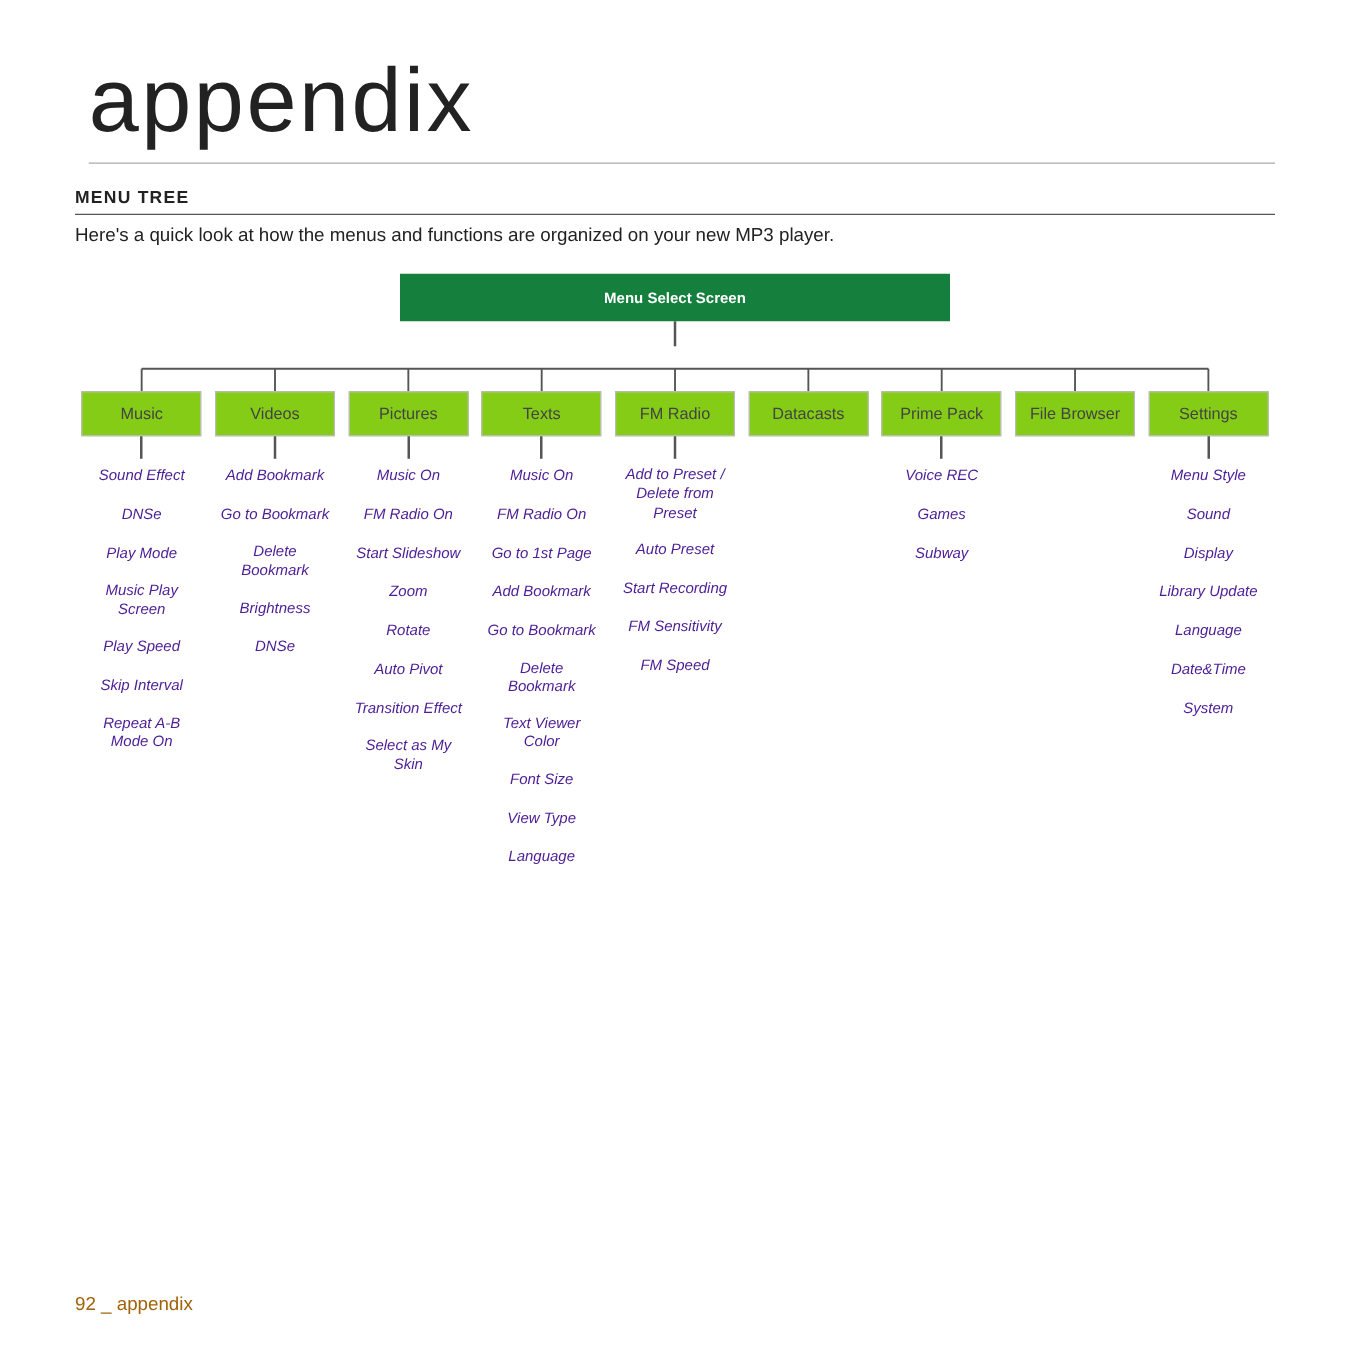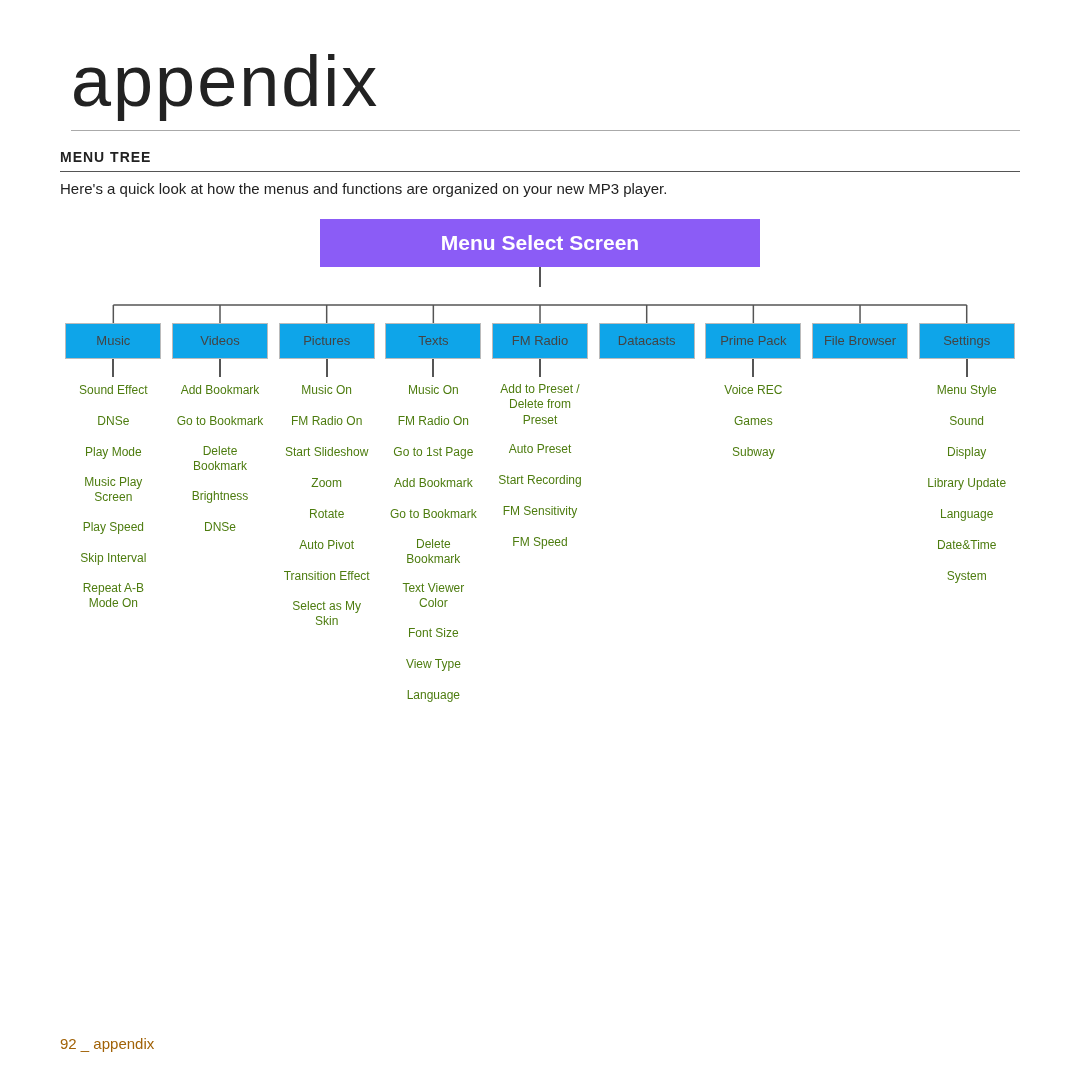--- a/index.html
+++ b/index.html
@@ -39,24 +39,24 @@
       line-height: 1.5;
     }
     
     .menu-tree-container {
       display: flex;
       flex-direction: column;
       align-items: center;
       width: 100%;
     }
     .root-box {
-      background: #8b5cf6;
+      background: #15803d;
       color: #fff;
       font-weight: bold;
-      font-size: 21px;
+      font-size: 12px;
       padding: 12px 60px;
       text-align: center;
       width: 440px;
     }
     
     .root-connector {
       width: 2px;
       height: 20px;
       background: #555;
       margin: 0 auto;
@@ -74,21 +74,21 @@
       flex-direction: column;
       align-items: center;
       flex: 1;
       min-width: 0;
     }
     .col-header {
       font-size: 13px;
       color: #444;
       text-align: center;
       border: 1px solid #bbb;
-      background: #0ea5e9;
+      background: #84cc16;
       padding: 6px 4px;
       width: 90%;
       min-height: 36px;
       display: flex;
       align-items: center;
       justify-content: center;
     }
     .col-connector {
       width: 2px;
       height: 18px;
@@ -106,21 +106,22 @@
       font-size: 12px;
       text-align: center;
       padding: 5px 3px;
       width: 90%;
       min-height: 28px;
       display: flex;
       align-items: center;
       justify-content: center;
       line-height: 1.3;
       margin-bottom: 3px;
-      color: #4d7c0f;
+      color: #4c1d95;
+      font-style: italic;
     }
     .col-spacer {
       min-height: 34px;
       width: 90%;
       margin-bottom: 3px;
     }
   </style>
 </head>
 <body>
 

